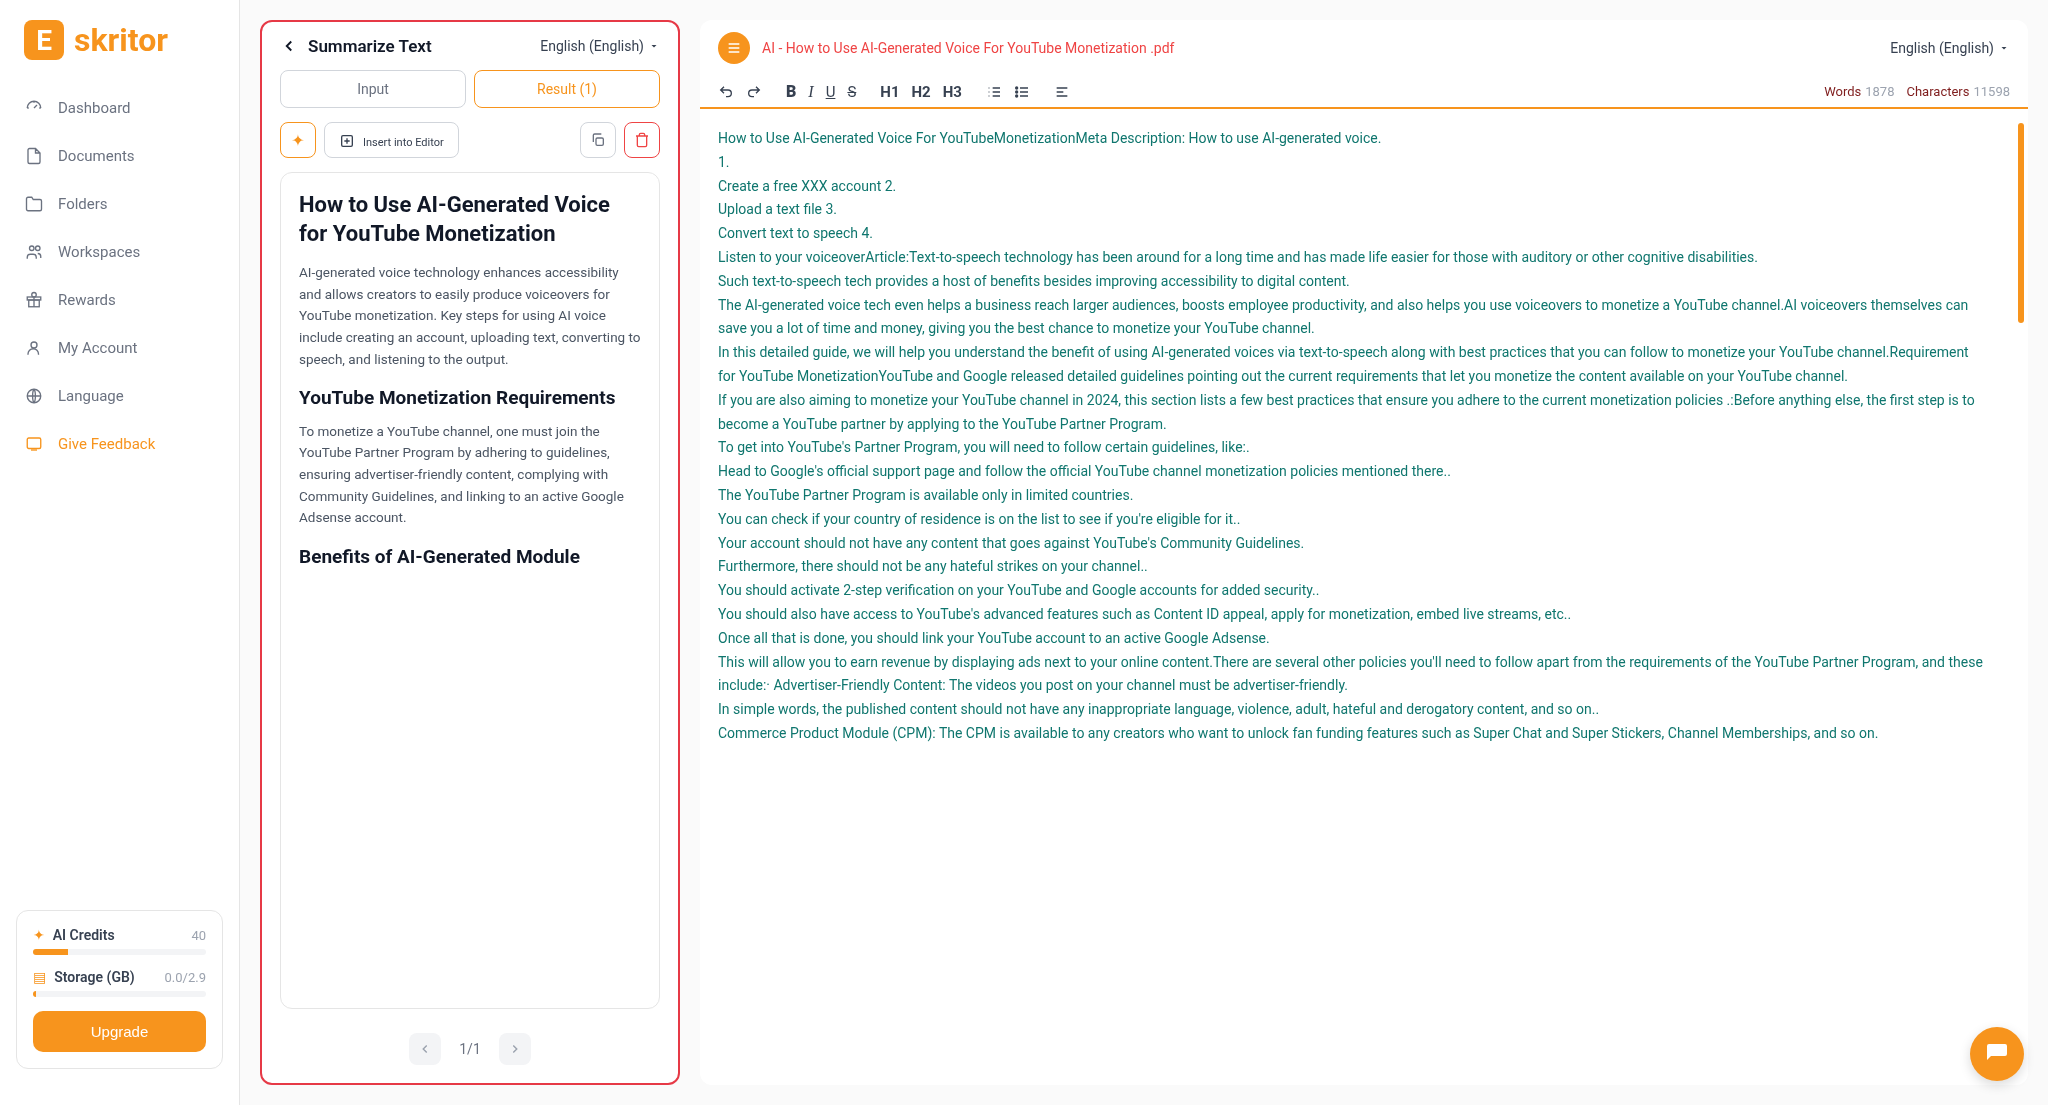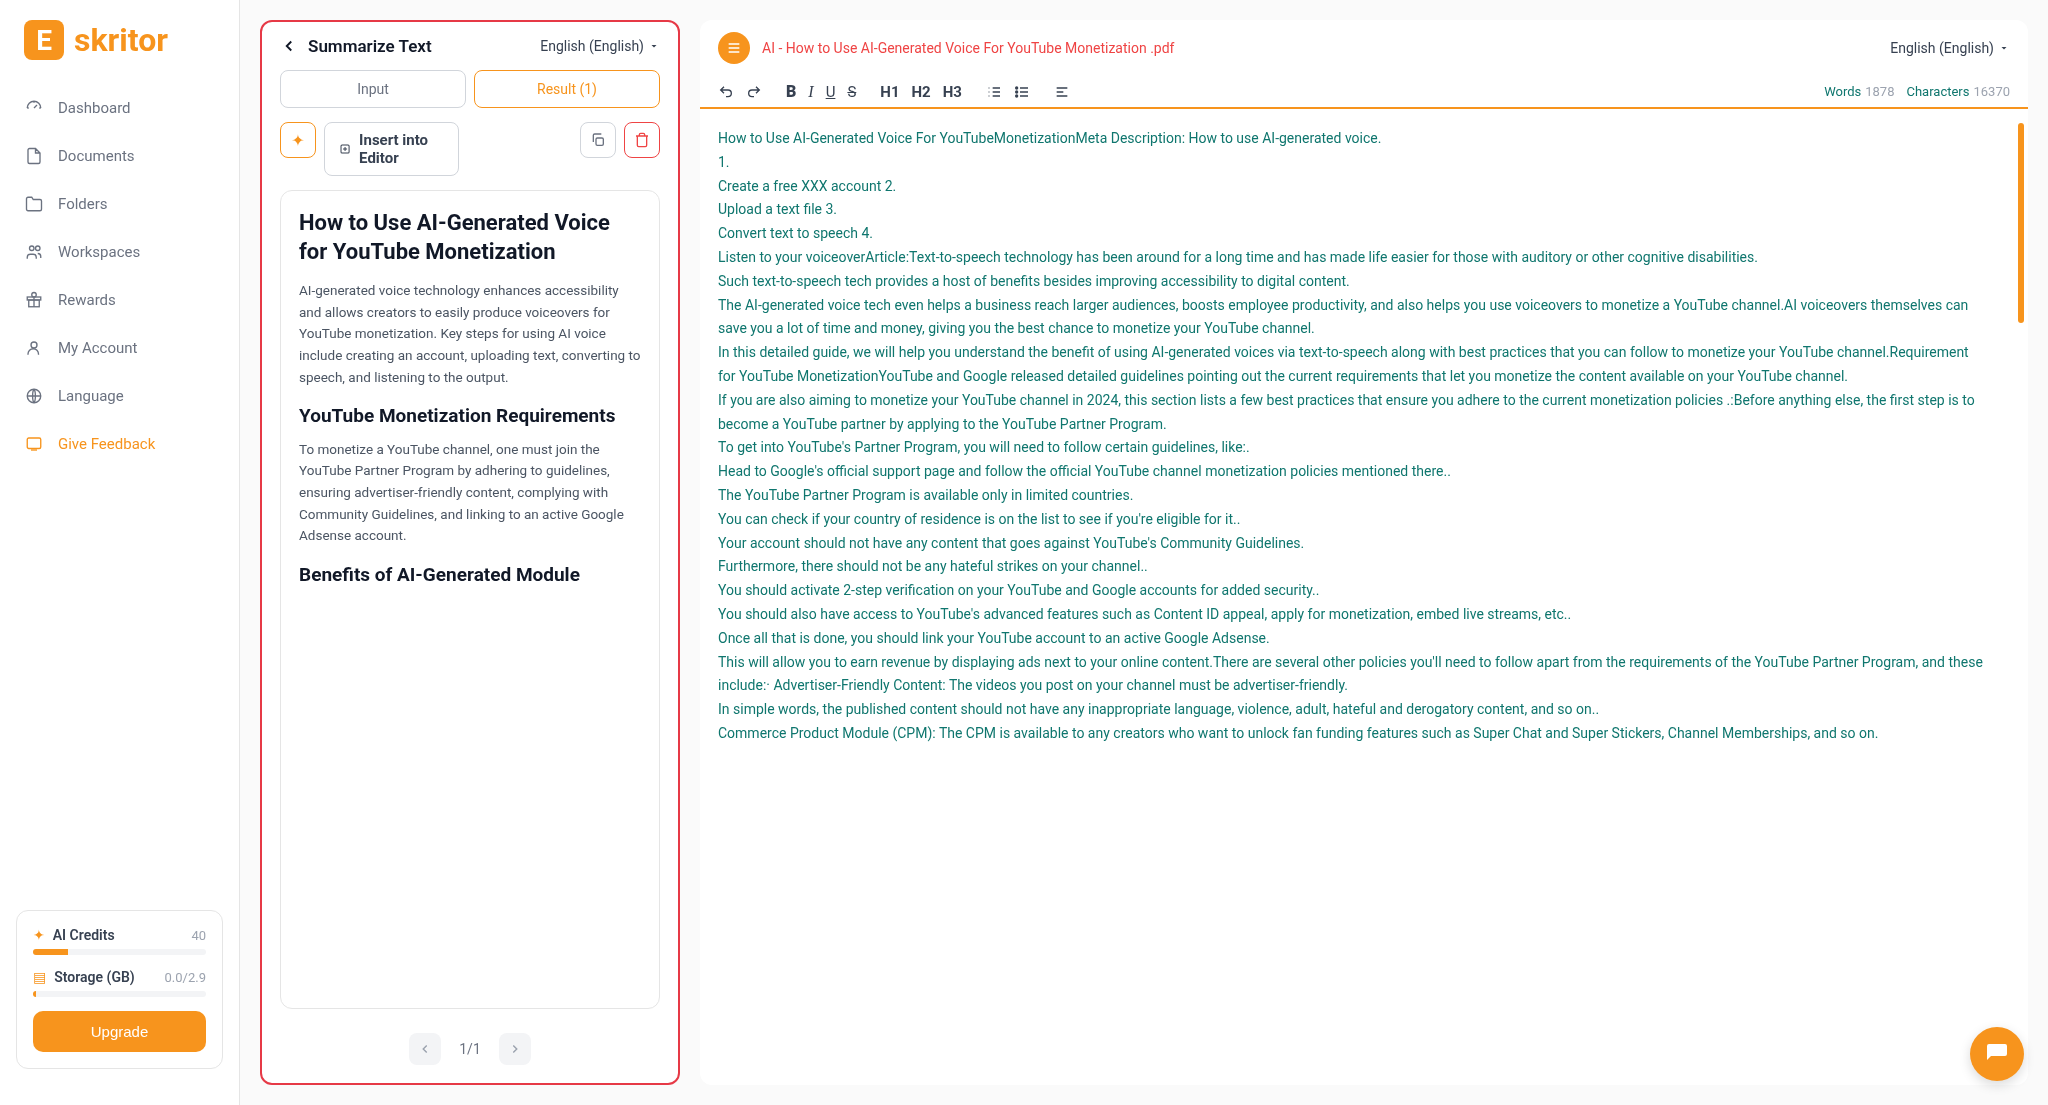--- a/index.html
+++ b/index.html
@@ -117,24 +117,24 @@
   display: flex; gap: 8px; padding: 14px 18px 0;
 }
 .ai-btn {
   width: 36px; height: 36px;
   border: 1px solid #f7941d; border-radius: 8px;
   display: flex; align-items: center; justify-content: center;
   cursor: pointer; color: #f7941d;
 }
 .insert-btn {
   flex: 1;
-  display: flex; align-items: center; gap: 8px;
+  display: flex; align-items: flex-end; gap: 8px;
   padding: 8px 14px;
   border: 1px solid #d1d5db; border-radius: 8px;
-  cursor: pointer; font-size: 15px; font-weight: 700; color: #374151;
+  cursor: pointer; font-size: 11px; font-weight: 400; color: #374151;
   max-width: 180px;
 }
 .spacer { flex: 1; }
 .icon-btn {
   width: 36px; height: 36px;
   border: 1px solid #d1d5db; border-radius: 8px;
   display: flex; align-items: center; justify-content: center;
   cursor: pointer; color: #6b7280;
 }
 .icon-btn.delete { border-color: #ef4444; color: #ef4444; }
@@ -183,21 +183,21 @@
 
 .toolbar {
   display: flex; align-items: center; padding: 6px 18px;
   border-bottom: 2px solid #f7941d;
 }
 .toolbar-group { display: flex; gap: 12px; margin-right: 24px; }
 .tool-btn { cursor: pointer; color: #374151; display: flex; align-items: center; justify-content: center; }
 .tool-btn svg { width: 16px; height: 16px; }
 .h-btn { font-weight: 700; font-size: 15px; }
 .wc { margin-left: auto; font-size: 13px; color: #6b7280; display: flex; gap: 12px; }
-.wc-label { color: #0f766e; }
+.wc-label { color: #7f1d1d; }
 .wc-val { color: #9ca3af; margin-left: 4px; }
 
 .editor-content {
   position: relative;
   flex: 1; overflow-y: auto;
   padding: 18px 40px 18px 18px;
   font-size: 14px; color: #0f766e; line-height: 1.7;
 }
 .editor-content p { margin-bottom: 0; }
 .scroll-indicator {
@@ -454,21 +454,21 @@
         </div>
         <div class="toolbar-group">
           <div class="tool-btn">
               <svg viewBox="0 0 24 24" fill="none" stroke="currentColor" stroke-width="2">
                 <path d="M4 6h16M4 12h10M4 18h16"></path>
               </svg>
             </div>
         </div>
         <div class="wc">
           <span><span class="wc-label">Words</span><span class="wc-val">1878</span></span>
-          <span><span class="wc-label">Characters</span><span class="wc-val">16370</span></span>
+          <span><span class="wc-label">Characters</span><span class="wc-val">11598</span></span>
         </div>
       </div>
 
       <div class="editor-content" id="editor-lines">
         <div class="scroll-indicator"></div>
       <p>How to Use AI-Generated Voice For YouTubeMonetizationMeta Description: How to use AI-generated voice.</p>
           <p>1.</p>
           <p>Create a free XXX account 2.</p>
           <p>Upload a text file 3.</p>
           <p>Convert text to speech 4.</p>

